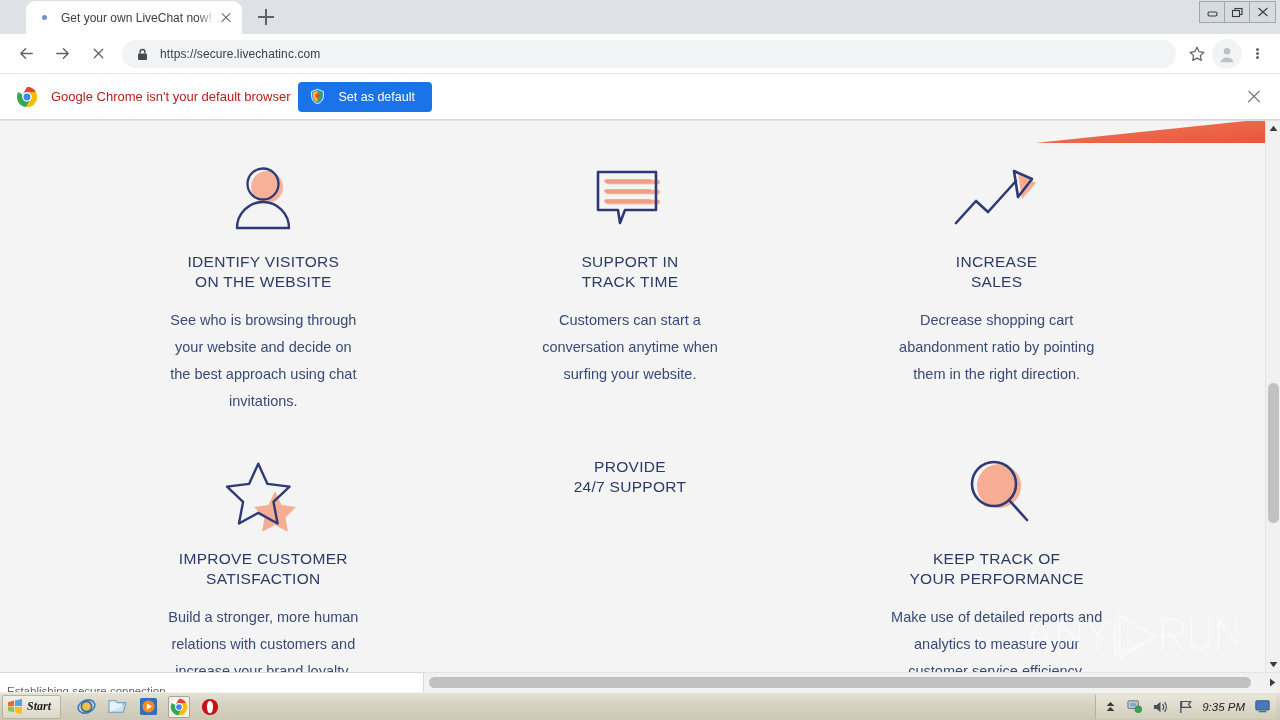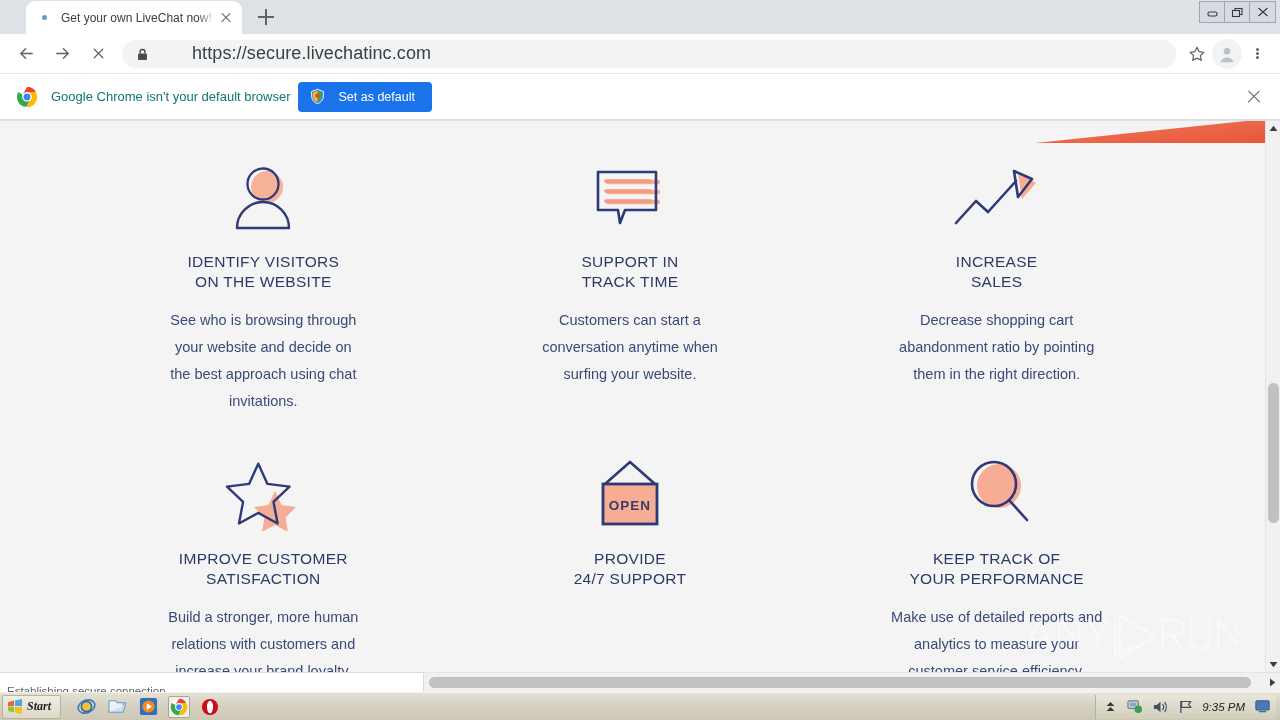--- a/index.html
+++ b/index.html
@@ -115,23 +115,23 @@
     flex: 1 1 auto;
     height: 28px;
     margin: 0 6px 0 6px;
     background: #f1f3f4;
     border-radius: 14px;
     display: flex; align-items: center;
     padding: 0 14px;
   }
   #lock-icon { width: 13px; height: 13px; margin-right: 11px; flex: 0 0 13px; }
   #omnibox-url {
-    font-size: 18px; color: #3c4043;
+    font-size: 12px; color: #3c4043;
     letter-spacing: .1px;
-    white-space: nowrap; overflow: hidden; margin-left: 32px;
+    white-space: nowrap; overflow: hidden;
   }
   #star-btn, #profile-btn, #menu-btn {
     width: 30px; height: 30px;
     display: flex; align-items: center; justify-content: center;
     border-radius: 50%;
     flex: 0 0 30px;
     color: #5f6368;
   }
   #profile-btn { background: #f1f3f4; }
   .menu-dot {
@@ -143,21 +143,21 @@
   #infobar {
     height: 46px;
     background: #ffffff;
     border-bottom: 1px solid #d8dadd;
     display: flex; align-items: center;
     padding: 0 14px 0 16px;
   }
   #chrome-logo { width: 22px; height: 22px; flex: 0 0 22px; }
   #infobar-text {
     margin-left: 13px;
-    font-size: 13px; color: #0f766e;
+    font-size: 13px; color: #b91c1c;
   }
   #set-default-btn {
     margin-left: 8px;
     height: 30px;
     background: #1a73e8;
     border-radius: 4px;
     display: flex; align-items: center;
     padding: 0 17px 0 11px;
     color: #ffffff; font-size: 12.5px;
   }
@@ -511,27 +511,20 @@
           </svg>
         </div>
         <div class="feature-title">IMPROVE CUSTOMER
 SATISFACTION</div>
         <div class="feature-desc">Build a stronger, more human
 relations with customers and
 increase your brand loyalty.</div>
       </div>
 
       <div class="feature">
-        <div class="feature-icon">
-          <svg width="82" height="74" viewBox="0 0 82 74">
-            <path d="M41 4 L16 26 M41 4 L66 26" fill="none" stroke="#2e3a78" stroke-width="2.6" stroke-linecap="round"></path>
-            <rect x="14" y="26" width="54" height="40" fill="#f7ad93" stroke="#2e3a78" stroke-width="2.8"></rect>
-            <text x="41" y="51.5" text-anchor="middle" font-family="Liberation Sans, sans-serif" font-size="13.5" font-weight="600" letter-spacing="1" fill="#3a3a68">OPEN</text>
-          </svg>
-        </div>
         <div class="feature-title">PROVIDE
 24/7 SUPPORT</div>
       </div>
 
       <div class="feature">
         <div class="feature-icon">
           <svg width="76" height="74" viewBox="0 0 76 74">
             <circle cx="40" cy="28" r="22" fill="#f7ad93"></circle>
             <circle cx="35" cy="26" r="22" fill="none" stroke="#2e3a78" stroke-width="2.6"></circle>
             <path d="M50 42 L68 62" fill="none" stroke="#2e3a78" stroke-width="2.6" stroke-linecap="round"></path>

